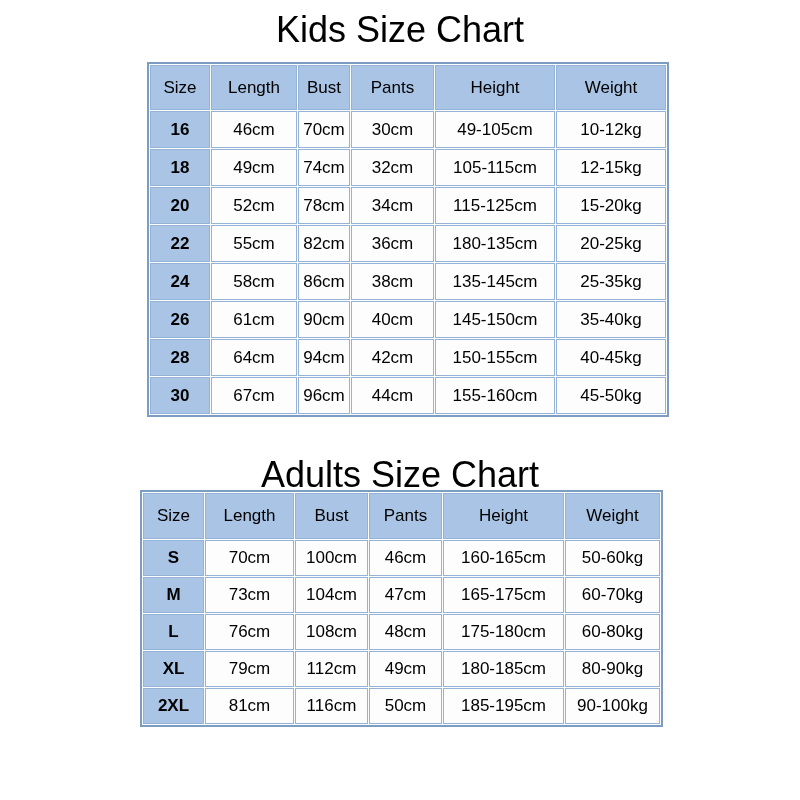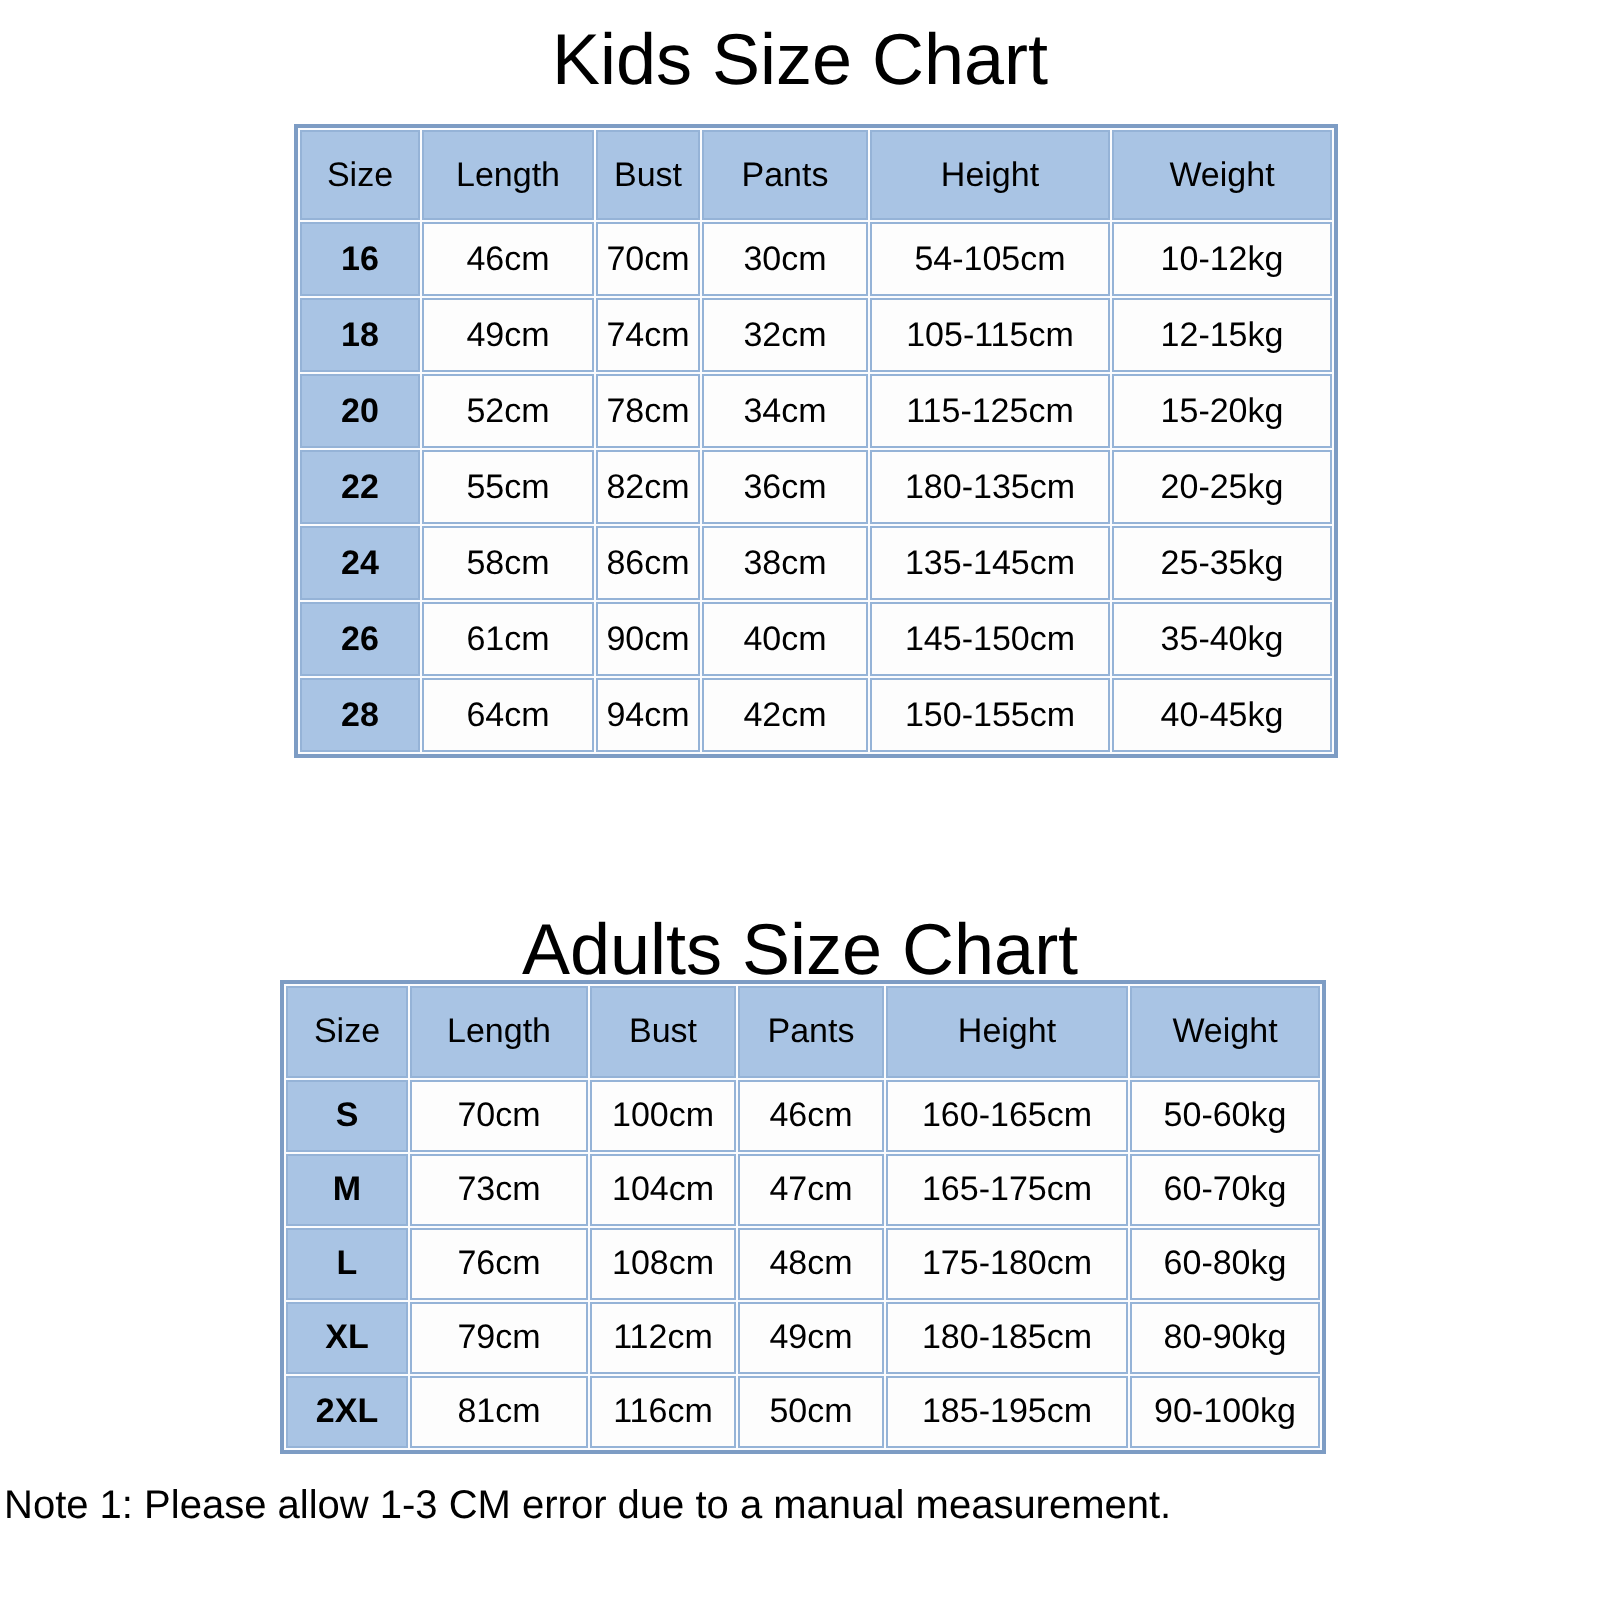--- a/index.html
+++ b/index.html
@@ -105,21 +105,21 @@
           <th>Height</th>
           <th>Weight</th>
         </tr>
       </thead>
       <tbody>
         <tr>
           <th>16</th>
           <td>46cm</td>
           <td>70cm</td>
           <td>30cm</td>
-          <td>54-105cm</td>
+          <td>49-105cm</td>
           <td>10-12kg</td>
         </tr>
         <tr>
           <th>18</th>
           <td>49cm</td>
           <td>74cm</td>
           <td>32cm</td>
           <td>105-115cm</td>
           <td>12-15kg</td>
         </tr>
@@ -156,20 +156,28 @@
           <td>35-40kg</td>
         </tr>
         <tr>
           <th>28</th>
           <td>64cm</td>
           <td>94cm</td>
           <td>42cm</td>
           <td>150-155cm</td>
           <td>40-45kg</td>
         </tr>
+        <tr>
+          <th>30</th>
+          <td>67cm</td>
+          <td>96cm</td>
+          <td>44cm</td>
+          <td>155-160cm</td>
+          <td>45-50kg</td>
+        </tr>
       </tbody>
     </table>
 
   <h1 class="chart-title adults-title">Adults Size Chart</h1>
 
   <table class="size-table adults">
       <thead>
         <tr>
           <th>Size</th>
           <th>Length</th>
@@ -217,16 +225,15 @@
           <td>81cm</td>
           <td>116cm</td>
           <td>50cm</td>
           <td>185-195cm</td>
           <td>90-100kg</td>
         </tr>
       </tbody>
     </table>
 
   <div class="notes">
-    <div>Note 1: Please allow 1-3 CM error due to a manual measurement.</div>
   </div>
 
 </div>
 
 </body></html>

